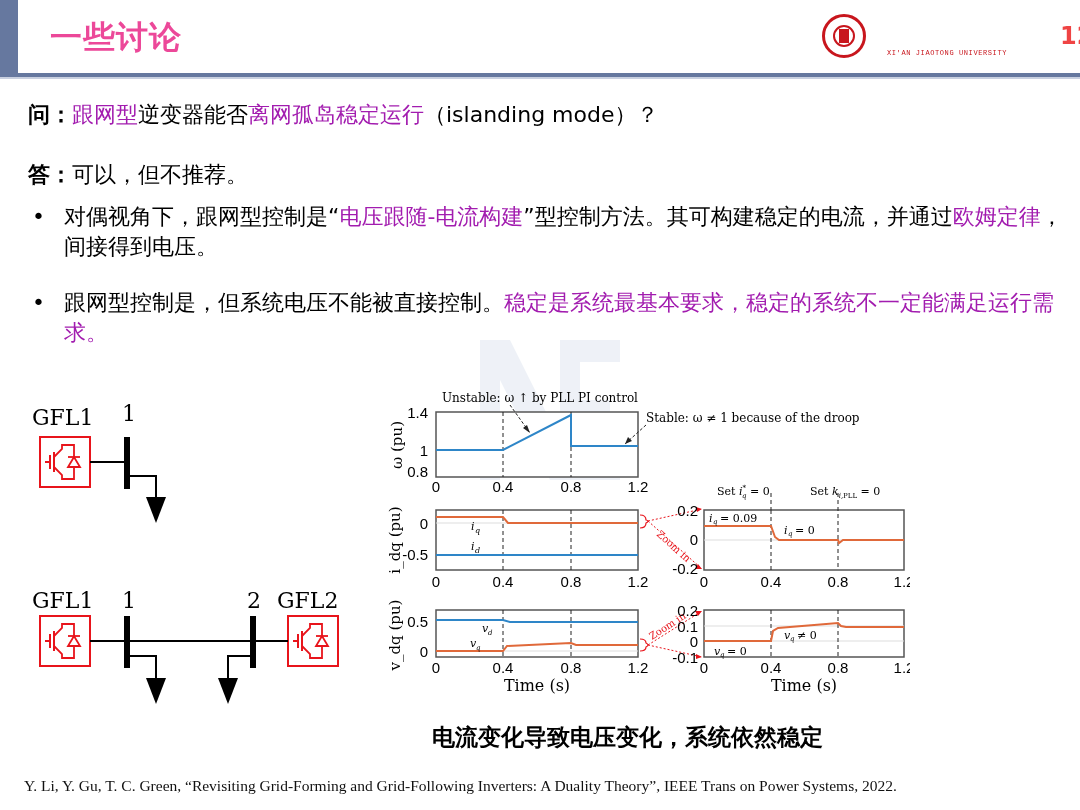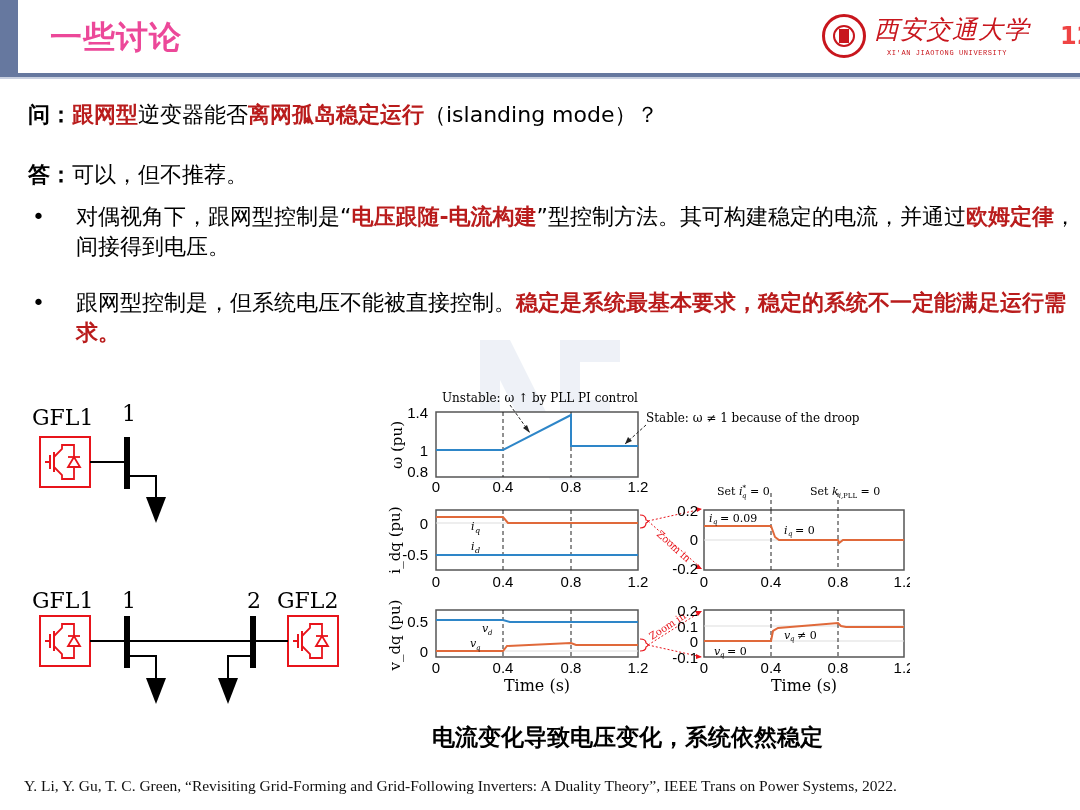--- a/index.html
+++ b/index.html
@@ -14,24 +14,24 @@
 
   .logo { position:absolute; left:820px; top:10px; width:200px; height:54px; }
   .logo-seal { position:absolute; left:2px; top:4px; width:44px; height:44px; border-radius:50%; border:3px solid #c8161d; background:#fff; }
   .logo-seal-inner { position:absolute; left:8px; top:8px; width:22px; height:22px; border-radius:50%; border:2px solid #c8161d; }
   .logo-seal-core { position:absolute; left:14px; top:12px; width:10px; height:14px; background:#c8161d; }
   .logo-cn { position:absolute; left:54px; top:3px; font-family:"DejaVu Serif", serif; font-style:italic; font-size:25px; color:#c8161d; letter-spacing:1px; white-space:nowrap; }
   .logo-en { position:absolute; left:67px; top:39px; font-family:Liberation Mono, monospace; font-size:7px; color:#c8161d; letter-spacing:0.6px; white-space:nowrap; }
   .page-num { position:absolute; left:1060px; top:22px; font-size:24px; font-weight:bold; color:#ef4444; }
 
   .line { position:absolute; left:28px; font-size:22px; line-height:30px; white-space:nowrap; }
-  .red { color:#b91c1c; font-weight:bold; }
+  .red { color:#a21caf; font-weight:normal; }
   .b { font-weight:bold; }
   .bullet { position:absolute; left:32px; font-size:22px; line-height:30px; }
-  .para { position:absolute; left:64px; width:1000px; font-size:22px; line-height:30px;margin-left:12px; }
+  .para { position:absolute; left:64px; width:1000px; font-size:22px; line-height:30px; }
 
   .watermark { position:absolute; left:470px; top:330px; width:150px; height:160px; opacity:0.07; }
 
   .diagram { position:absolute; left:30px; top:395px; width:330px; height:320px; }
   .figure { position:absolute; left:370px; top:385px; width:540px; height:335px; }
   .fig-text { font-family:"DejaVu Serif", serif; }
   .tick { font-family:"Liberation Sans", sans-serif; }
 
   .caption { position:absolute; left:432px; top:722px; font-size:23px; font-weight:bold; white-space:nowrap; }
   .reference { position:absolute; left:24px; top:777px; font-family:"Liberation Serif", serif; font-size:15.5px; white-space:nowrap; color:#111; }
@@ -42,21 +42,20 @@
 <div class="left-bar"></div>
 <div class="header-rule"></div>
 <div class="header-rule2"></div>
 <div class="page-title">一些讨论</div>
 
 <div class="logo">
   <div class="logo-seal">
     <div class="logo-seal-inner"></div>
     <div class="logo-seal-core"></div>
   </div>
-  <div class="logo-cn">西安交通大学</div>
   <div class="logo-en">XI'AN JIAOTONG UNIVERSITY</div>
 </div>
 <div class="page-num">12</div>
 
 <div class="line" style="top:100px;">
   <span class="b">问：</span><span class="red">跟网型</span><span>逆变器能否</span><span class="red">离网孤岛稳定运行</span><span>（islanding mode）？</span>
 </div>
 
 <div class="line" style="top:160px;">
   <span class="b">答：</span><span>可以，但不推荐。</span>

